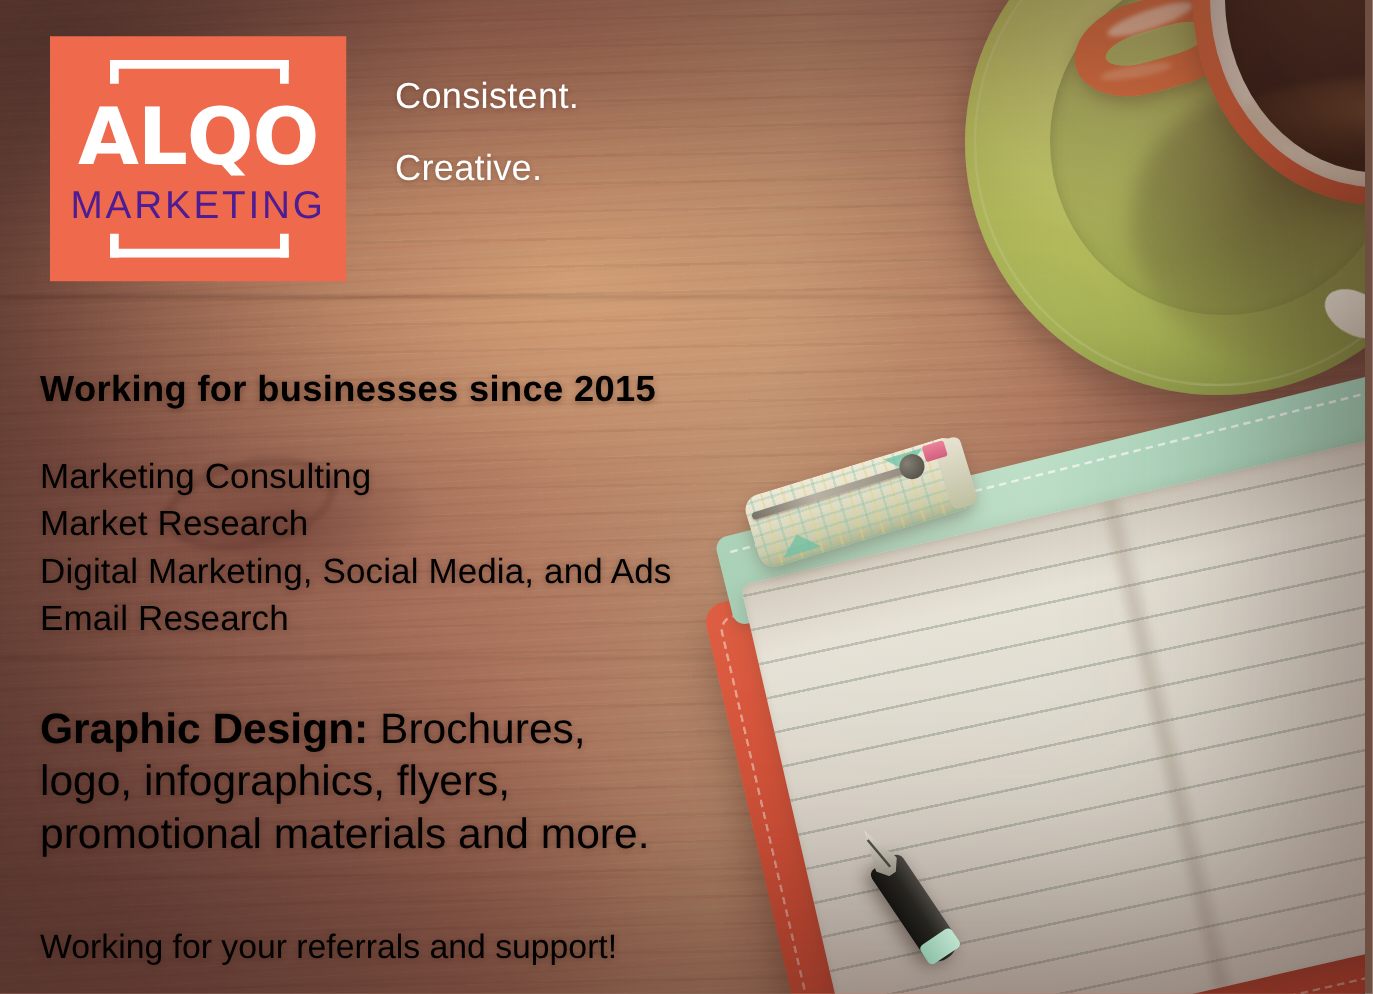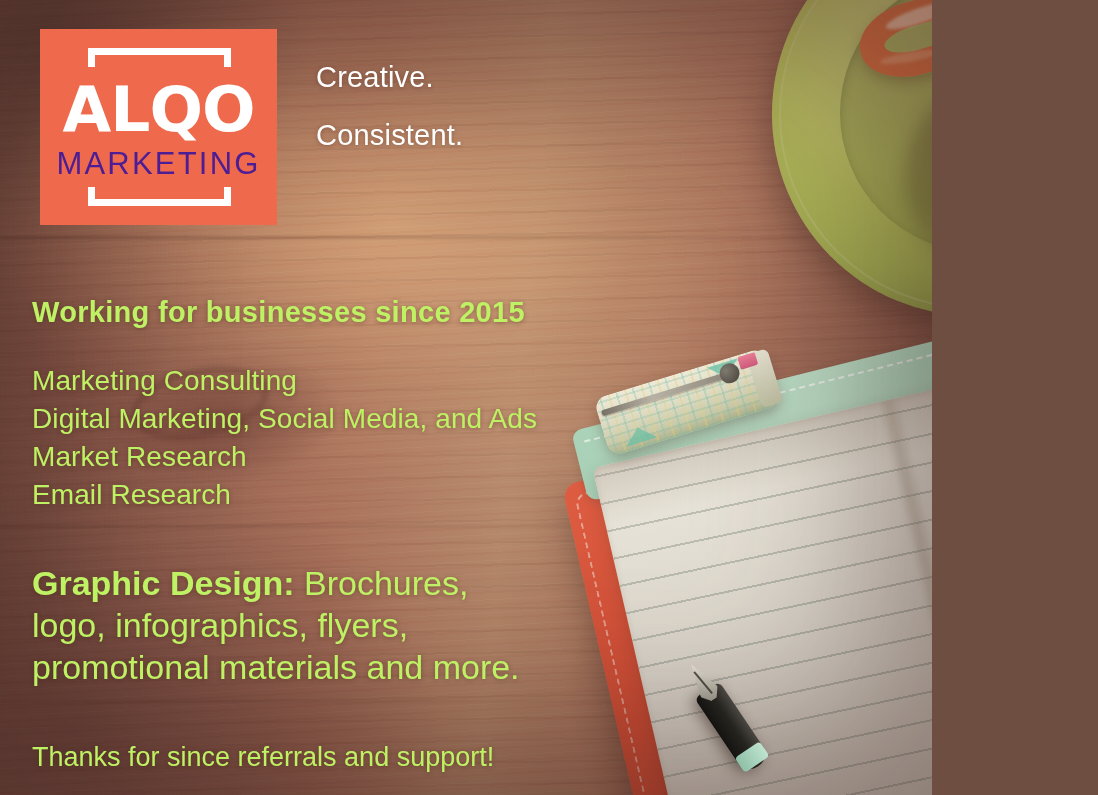--- a/index.html
+++ b/index.html
@@ -6,21 +6,21 @@
   * { margin:0; padding:0; box-sizing:border-box; }
   html,body { width:1098px; height:795px; overflow:hidden; }
   body {
     font-family:"Liberation Sans", sans-serif;
     background:#6e4e40;
   }
 
   
   #stage {
     position:relative;
-    width:932px; height:795px;
+    width:1092px; height:795px;
     overflow:hidden;
     background:#9a6554;
   }
 
   
   .wood-base {
     position:absolute; inset:0;
     background:
       radial-gradient(ellipse 60% 45% at 42% 28%, rgba(214,163,118,.85) 0%, rgba(190,138,100,.35) 45%, rgba(0,0,0,0) 72%),
       radial-gradient(ellipse 38% 30% at 14% 46%, rgba(120,70,62,.55) 0%, rgba(120,70,62,0) 70%),
@@ -407,21 +407,21 @@
     letter-spacing:.2px;
     text-shadow:0 1px 4px rgba(70,35,25,.38);
     white-space:nowrap;
   }
 
   
   .copy {
     position:absolute; left:32px; top:294px;
     width:600px;
     z-index:18;
-    color:#bef264;
+    color:#000000;
     text-shadow:0 1px 5px rgba(70,35,25,.45);
   }
   .headline {
     font-size:29px;
     font-weight:bold;
     letter-spacing:.3px;
     line-height:36px;
     margin-bottom:32px;
     white-space:nowrap;
   }
@@ -519,33 +519,33 @@
     <div class="logo-word">ALQO</div>
     <div class="logo-sub">MARKETING</div>
     <div class="logo-bracket bottom">
       <div class="bar"></div>
       <div class="stub l"></div>
       <div class="stub r"></div>
     </div>
   </div>
 
   <div class="taglines">
+    <div class="tagline">Consistent.</div>
     <div class="tagline">Creative.</div>
-    <div class="tagline">Consistent.</div>
   </div>
 
   <div class="copy">
 
     <div class="headline">Working for businesses since 2015</div>
 
     <div class="services">
       <div class="service-item">Marketing Consulting</div>
+      <div class="service-item">Market Research</div>
       <div class="service-item">Digital Marketing, Social Media, and Ads</div>
-      <div class="service-item">Market Research</div>
       <div class="service-item">Email Research</div>
     </div>
 
     <div class="gd-block"><span class="gd-label">Graphic Design:</span><span class="gd-body"> Brochures, logo, infographics, flyers, promotional materials and more.</span></div>
 
-    <div class="thanks">Thanks for since referrals and support!</div>
+    <div class="thanks">Working for your referrals and support!</div>
   </div>
 
 </div>
 
 </body></html>

